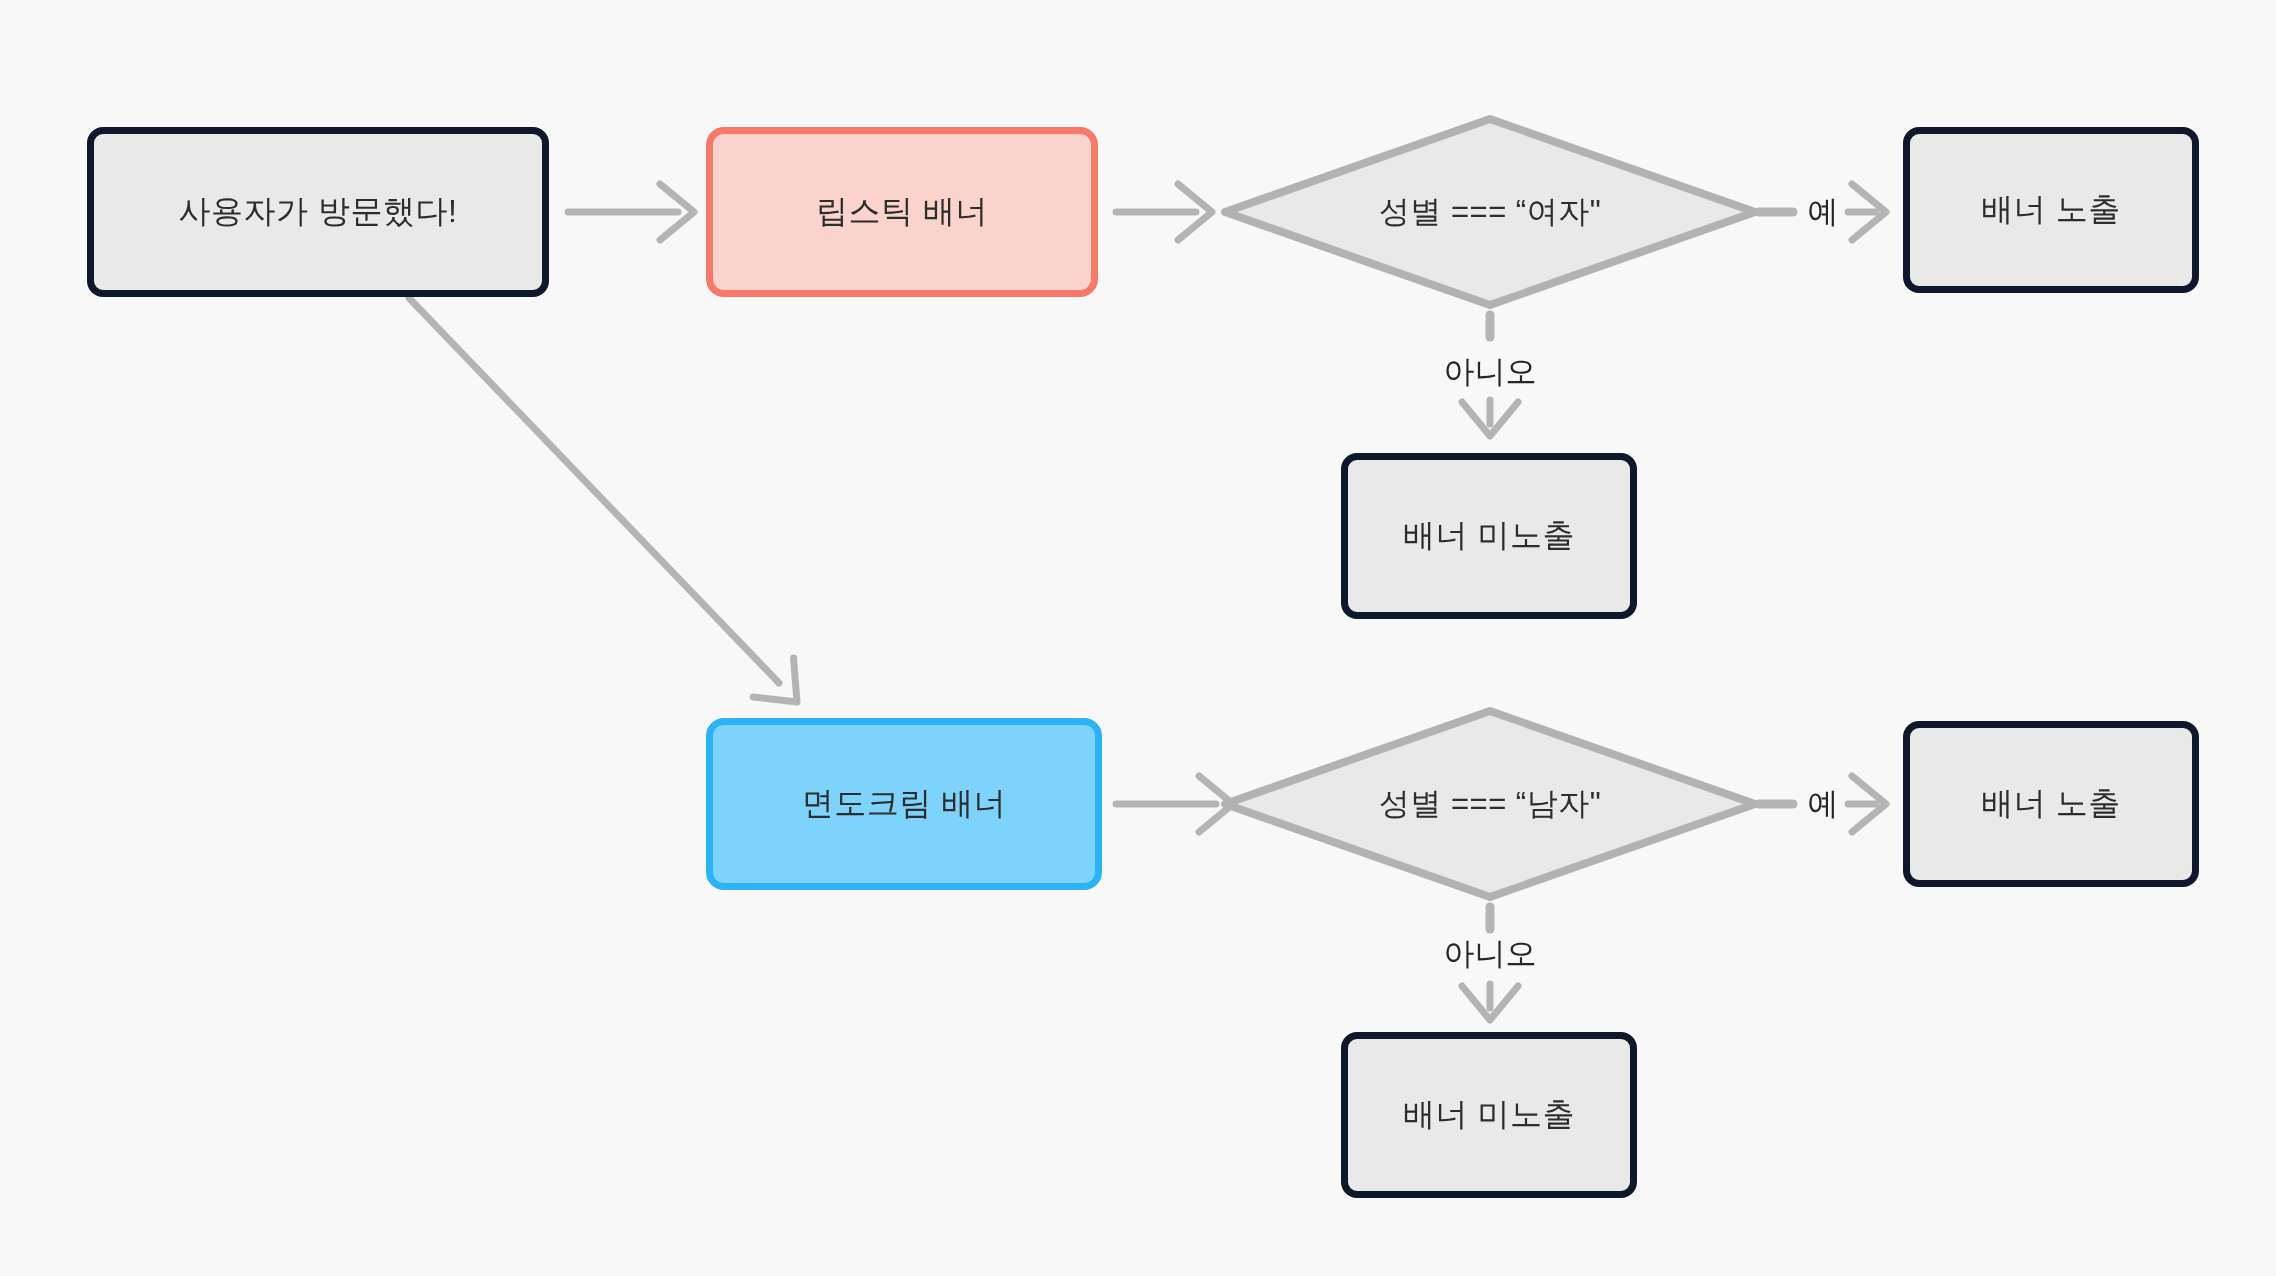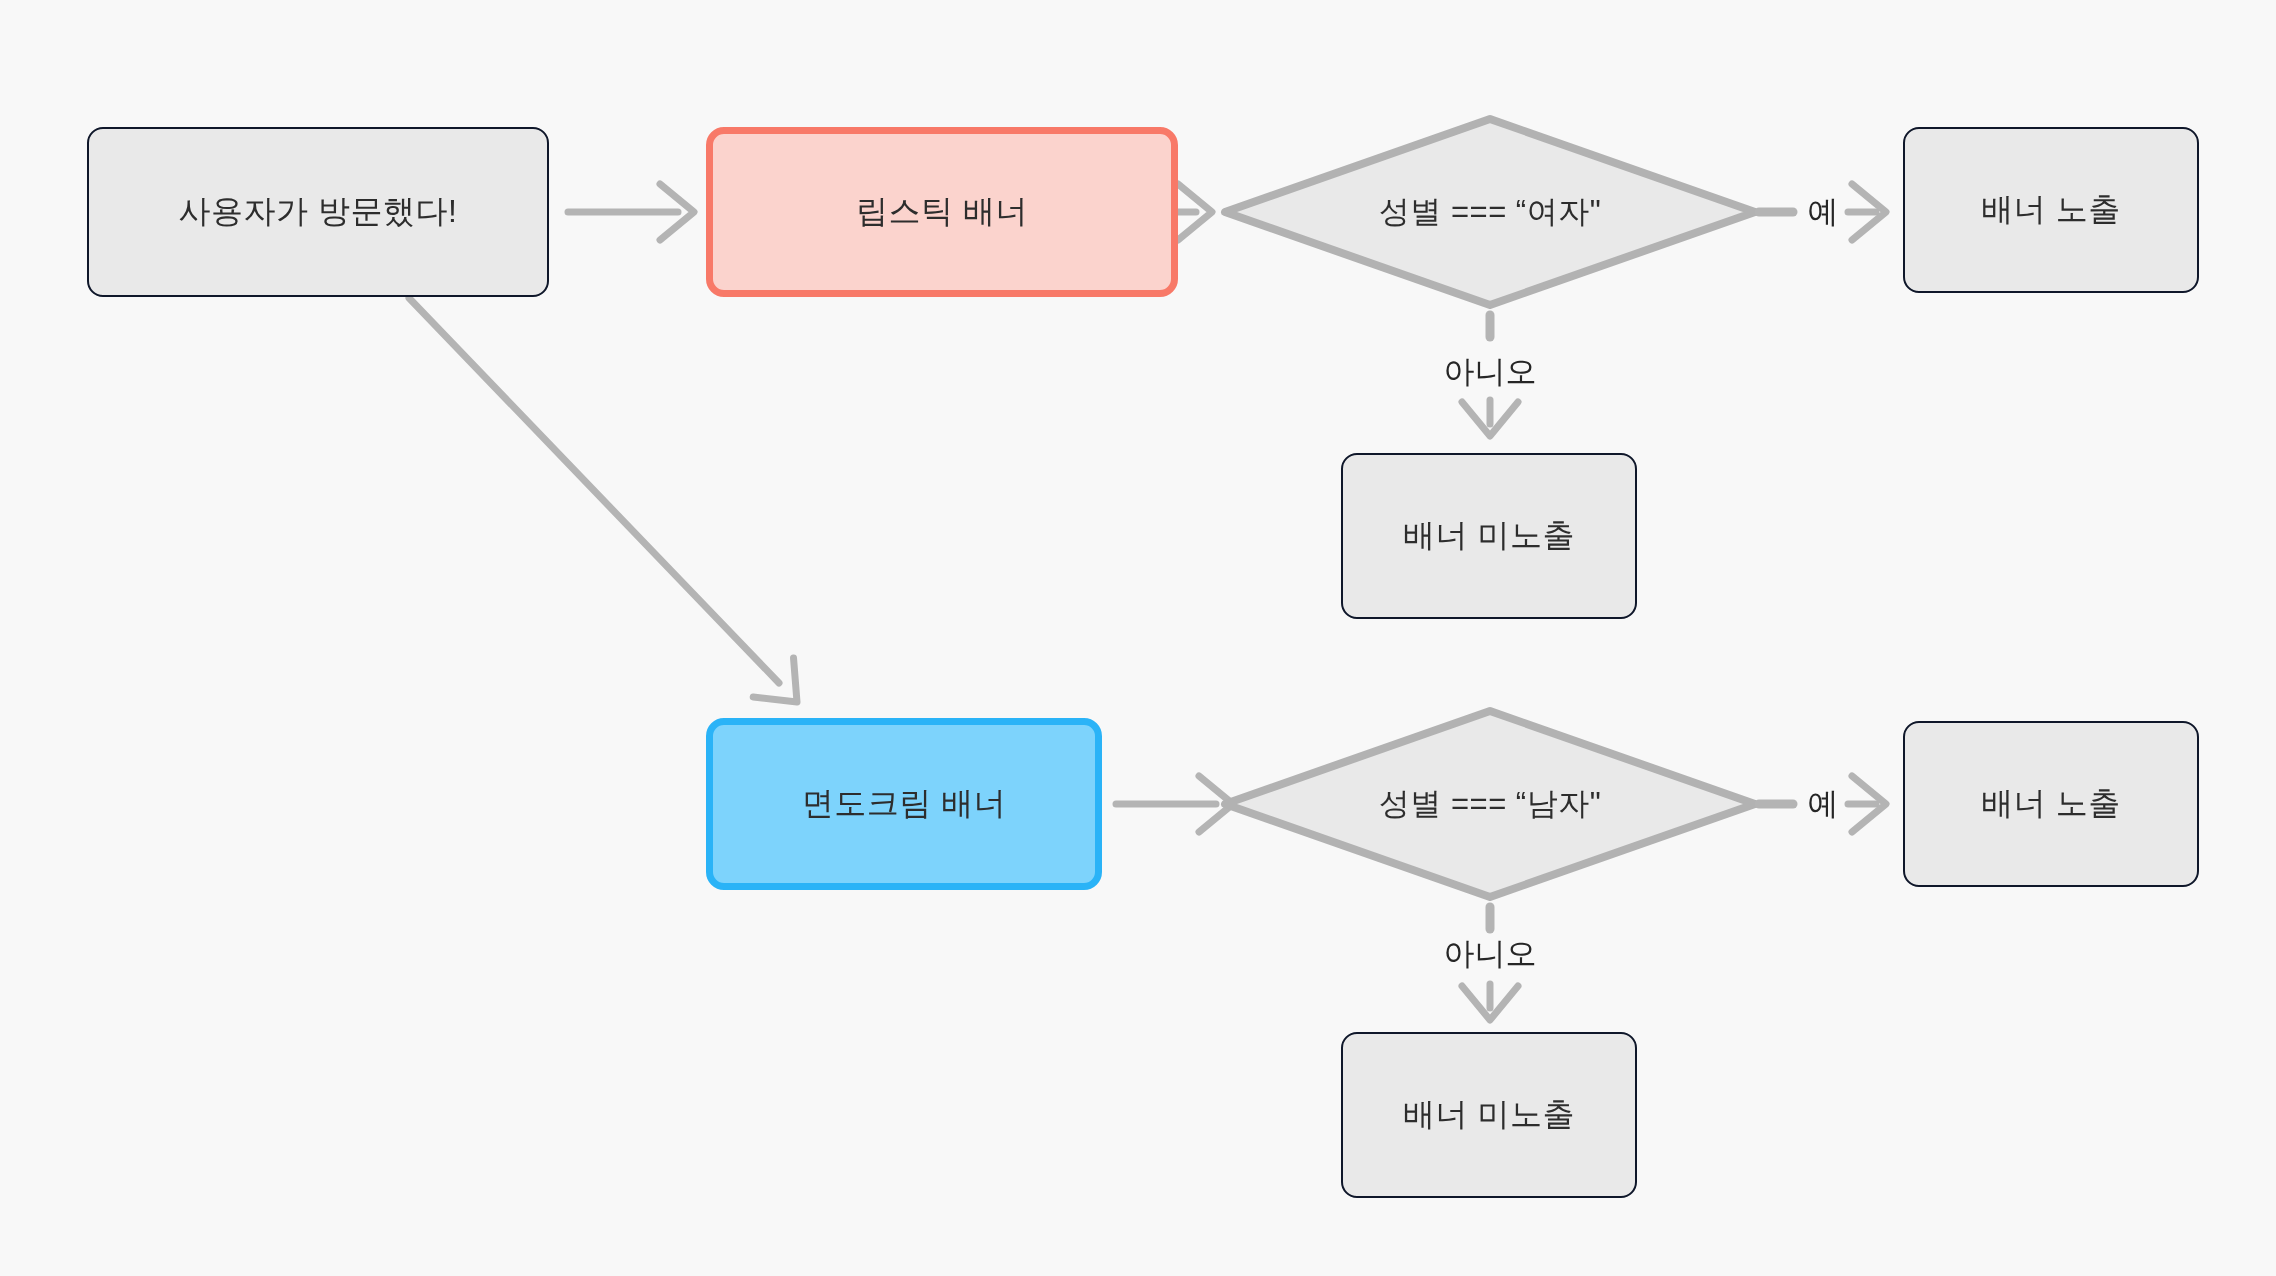--- a/index.html
+++ b/index.html
@@ -29,35 +29,35 @@
     align-items: center;
     justify-content: center;
     text-align: center;
     font-size: 32px;
     font-weight: 400;
     letter-spacing: 0.5px;
     color: #2d2d2d;
   }
   .rect-gray {
     background: #e9e9e9;
-    border: 2px solid #0f172a;
+    border: 7px solid #0f172a;
     border-radius: 16px;
   }
   .rect-red {
     background: #fbd3cd;
     border: 7px solid #f87968;
     border-radius: 18px;
   }
   .rect-blue {
     background: #7dd3fc;
     border: 7px solid #2ab3f7;
     border-radius: 18px;
   }
   .n-start   { left: 87px;   top: 127px; width: 462px; height: 170px; }
-  .n-lip     { left: 706px;  top: 127px; width: 472px; height: 170px; }
+  .n-lip     { left: 706px;  top: 127px; width: 392px; height: 170px; }
   .n-show1   { left: 1903px; top: 127px; width: 296px; height: 166px; }
   .n-hide1   { left: 1341px; top: 453px; width: 296px; height: 166px; }
   .n-shave   { left: 706px;  top: 718px; width: 396px; height: 172px; }
   .n-show2   { left: 1903px; top: 721px; width: 296px; height: 166px; }
   .n-hide2   { left: 1341px; top: 1032px; width: 296px; height: 166px; }
 
   .diamond-label {
     position: absolute;
     transform: translate(-50%, -50%);
     font-size: 31px;

